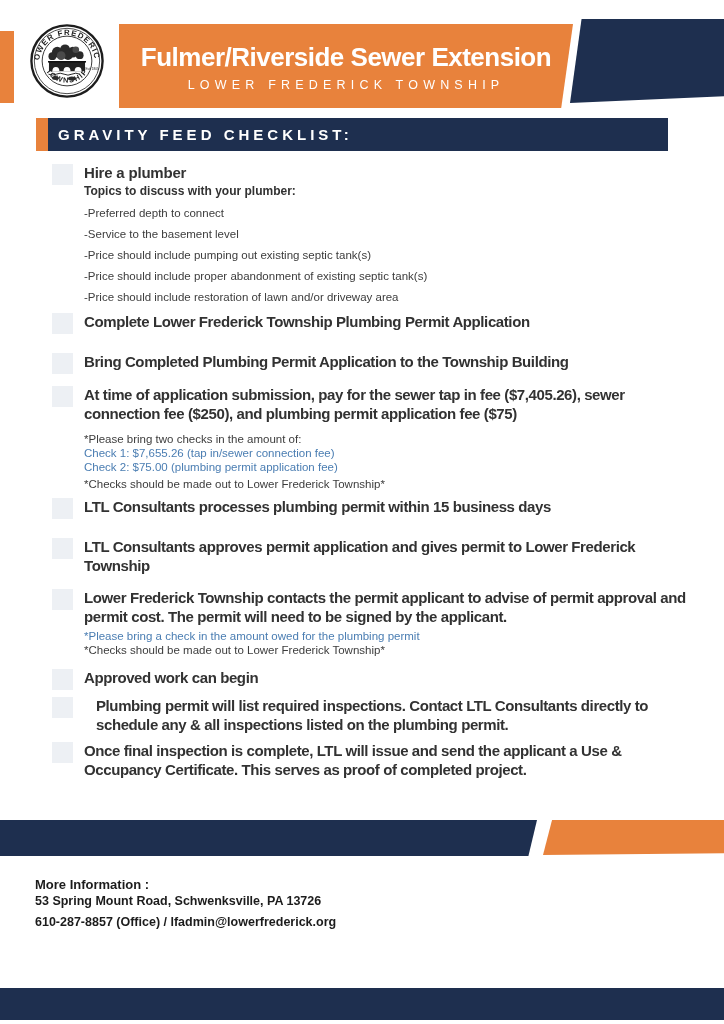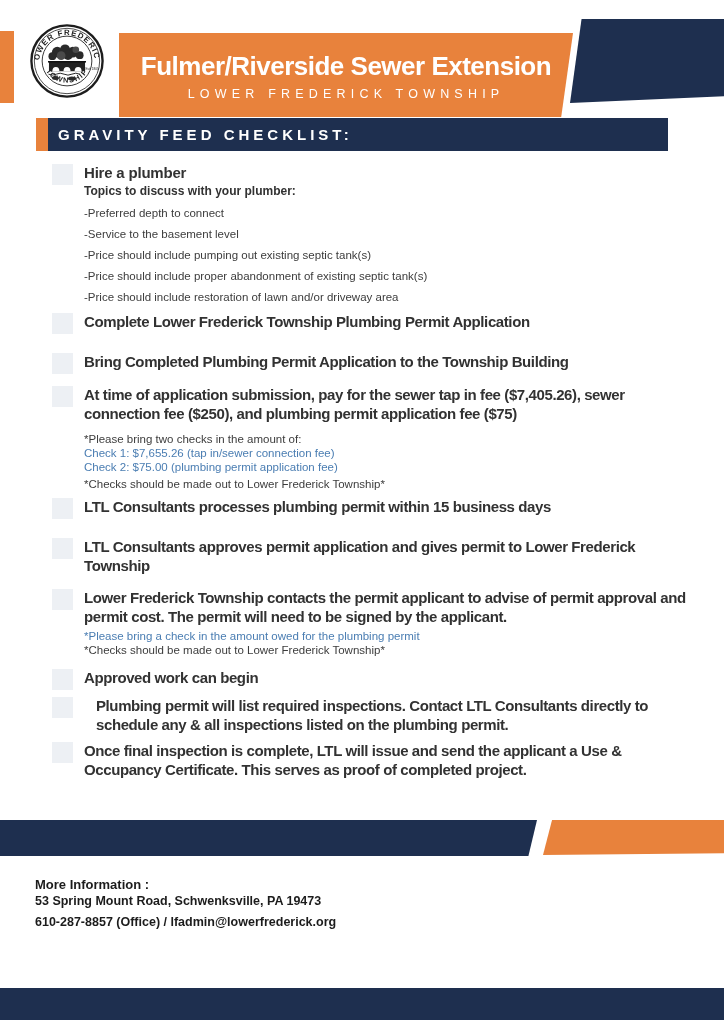--- a/index.html
+++ b/index.html
@@ -1,21 +1,21 @@
 <!DOCTYPE html>
 <html><head>
 <meta charset="utf-8">
 <style>
   html,body{margin:0;padding:0;background:#ffffff;}
   .page{position:relative;width:724px;height:1024px;background:#ffffff;overflow:hidden;
         font-family:"Liberation Sans", sans-serif; color:#323232;}
 
   
   .hdr-strip{position:absolute;left:0;top:31px;width:14px;height:72px;background:var(--orange);}
-  .hdr-banner{position:absolute;left:119px;top:33px;width:454px;height:84px;background:var(--orange);
+  .hdr-banner{position:absolute;left:119px;top:24px;width:454px;height:84px;background:var(--orange);
               clip-path:polygon(0 0,100% 0,97.4% 100%,0 100%);
               display:flex;flex-direction:column;justify-content:center;align-items:center;}
   .hdr-title{color:#ffffff;font-size:26px;font-weight:bold;letter-spacing:-0.5px;line-height:28px;margin-top:2px;}
   .hdr-sub{color:#ffffff;font-size:12.5px;font-weight:500;letter-spacing:5.2px;margin-top:7px;}
   .hdr-navy{position:absolute;left:570px;top:19px;width:154px;height:84px;background:var(--navy);
             clip-path:polygon(7.5% 0,100% 0,100% 92%,0 100%);}
   .hdr-logo-box{position:absolute;left:14px;top:19px;width:105px;height:84px;background:#ffffff;
                 display:flex;align-items:center;justify-content:center;}
 
   
@@ -209,19 +209,19 @@
         </div>
     </div>
 
   </div>
 
   <div class="band-navy"></div>
   <div class="band-orange"></div>
 
   <div class="finfo">
     <div class="fh">More Information :</div>
-    <div class="fl">53 Spring Mount Road, Schwenksville, PA 19473</div>
+    <div class="fl">53 Spring Mount Road, Schwenksville, PA 13726</div>
     <div class="fl gap">610-287-8857 (Office) / lfadmin@lowerfrederick.org</div>
   </div>
 
   <div class="bottom-bar"></div>
 
 </div>
 
 </body></html>

